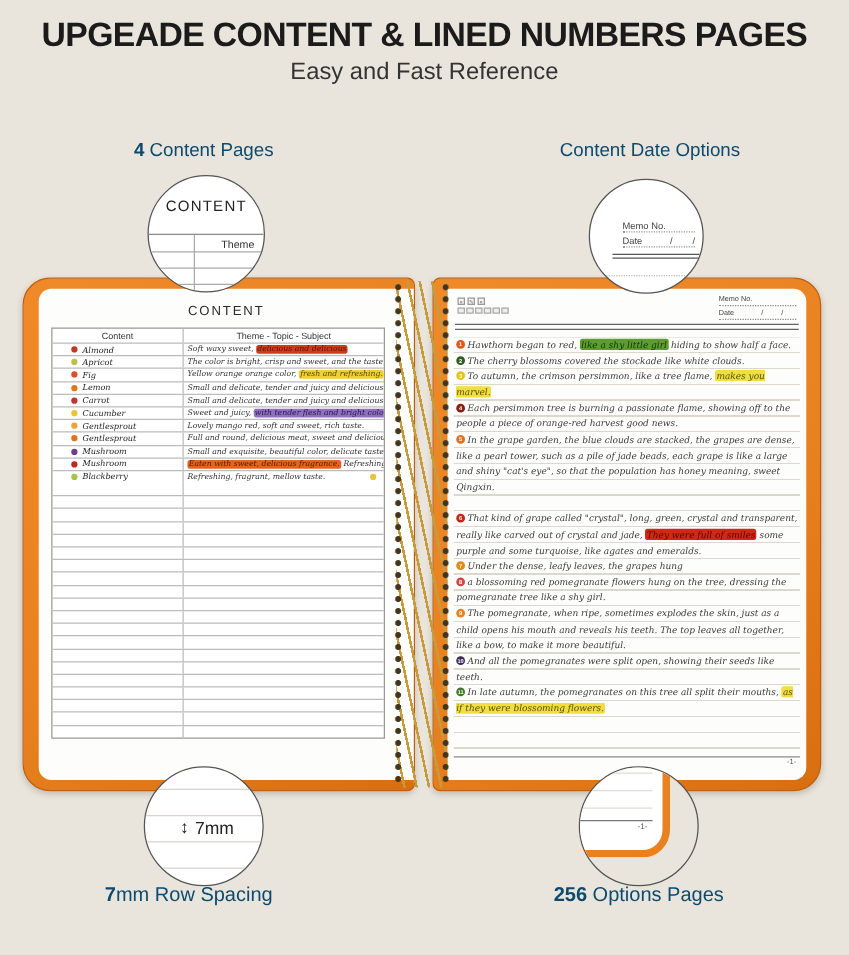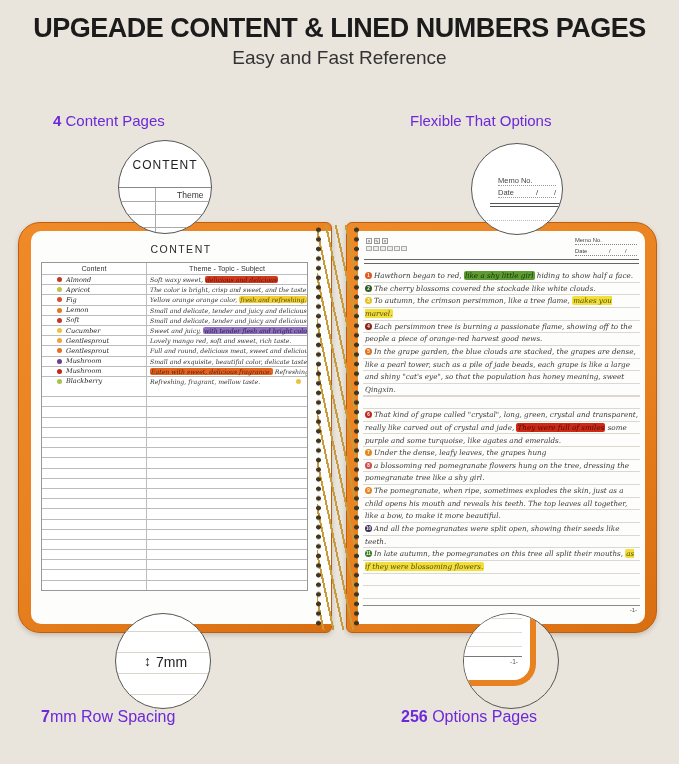--- a/index.html
+++ b/index.html
@@ -1,21 +1,21 @@
 <!DOCTYPE html>
 <html><head>
 <meta charset="utf-8">
 <style>
   html,body{margin:0;padding:0;}
   body{width:679px;height:764px;position:relative;background:#EAE5DC;font-family:"Liberation Sans",sans-serif;overflow:hidden;}
 
   
   .title{position:absolute;top:13px;left:0;width:679px;text-align:center;font-size:27px;font-weight:bold;color:#1b1b1b;letter-spacing:-0.5px;}
   .subtitle{position:absolute;top:47px;left:0;width:679px;text-align:center;font-size:19px;color:#333;}
-  .feature-label{position:absolute;width:220px;text-align:left;font-size:15px;color:#6d28d9;}
+  .feature-label{position:absolute;width:220px;text-align:center;font-size:15px;color:#0c4a6e;}
   .feature-label b{font-weight:bold;}
   #fl-content{left:53px;top:112px;}
   #fl-date{left:410px;top:112px;}
   #fl-spacing{left:41px;top:708px;font-size:16px;}
   #fl-pages{left:401px;top:708px;font-size:16px;}
 
   
   .callout{position:absolute;border-radius:50%;background:#fff;border:1px solid #555;overflow:hidden;z-index:30;box-sizing:border-box;}
   #c1{left:118px;top:140px;width:94px;height:94px;}
   #c2{left:471px;top:143px;width:92px;height:92px;}
@@ -93,21 +93,21 @@
   .rp-bottomline{position:absolute;left:5px;right:5px;top:374px;border-top:1px solid #8a8a8a;}
   .rp-pagenum{position:absolute;right:8px;top:376px;font-size:6px;color:#555;}
 </style>
 </head>
 <body>
 
 <div class="title">UPGEADE CONTENT &amp; LINED NUMBERS PAGES</div>
 <div class="subtitle">Easy and Fast Reference</div>
 
 <div class="feature-label" id="fl-content"><b>4</b><span> Content Pages</span></div>
-<div class="feature-label" id="fl-date"><b></b><span>Flexible That Options</span></div>
+<div class="feature-label" id="fl-date"><b></b><span>Content Date Options</span></div>
 <div class="feature-label" id="fl-spacing"><b>7</b><span>mm Row Spacing</span></div>
 <div class="feature-label" id="fl-pages"><b>256</b><span> Options Pages</span></div>
 
 <div class="notebook">
   <div class="cover left"></div>
   <div class="cover right"></div>
 
   <div class="page lp">
     <div class="lp-title">CONTENT</div>
     <div class="ctable">
@@ -148,21 +148,21 @@
             <span class="dot" style="background-color: rgb(229, 118, 28);"></span>
             <span class="fname">Lemon</span>
           </div>
         <div class="c2">
             <span class="fdesc"><span>Small and delicate, tender and juicy and delicious.</span></span>
           </div>
       </div>
       <div class="trow">
         <div class="c1">
             <span class="dot" style="background-color: rgb(195, 52, 43);"></span>
-            <span class="fname">Soft</span>
+            <span class="fname">Carrot</span>
           </div>
         <div class="c2">
             <span class="fdesc"><span>Small and delicate, tender and juicy and delicious.</span></span>
           </div>
       </div>
       <div class="trow">
         <div class="c1">
             <span class="dot" style="background-color: rgb(232, 197, 58);"></span>
             <span class="fname">Cucumber</span>
           </div>

